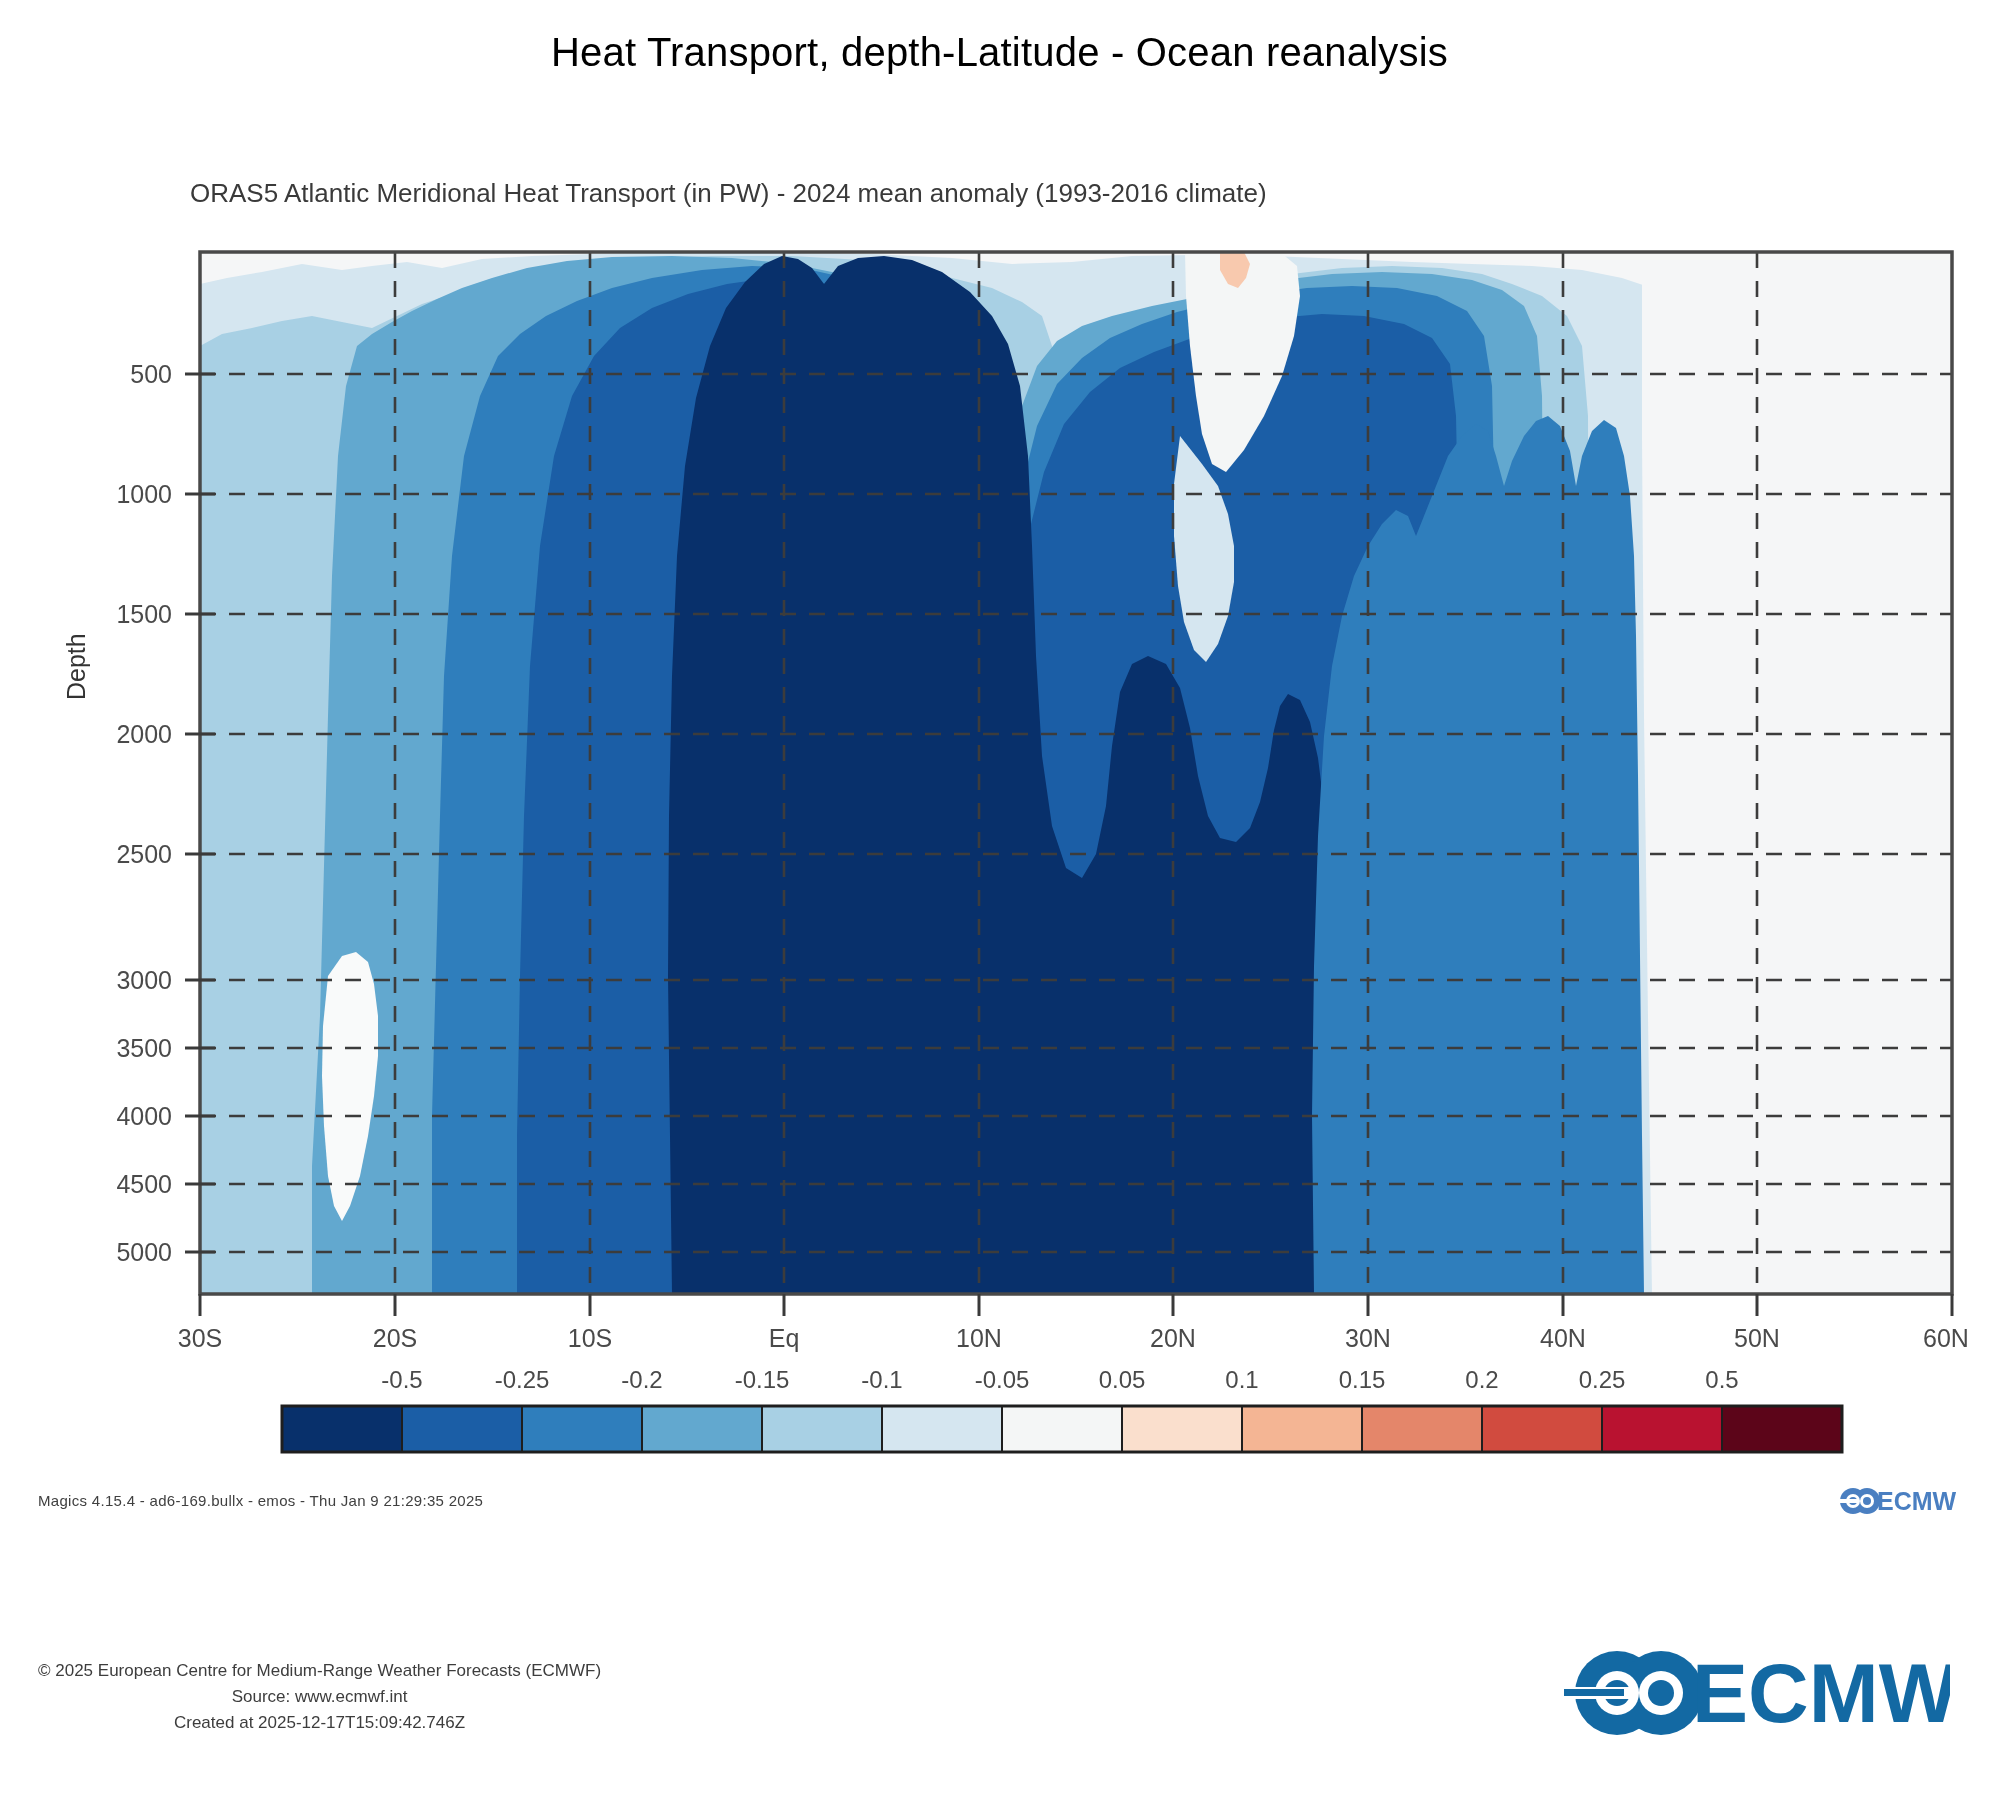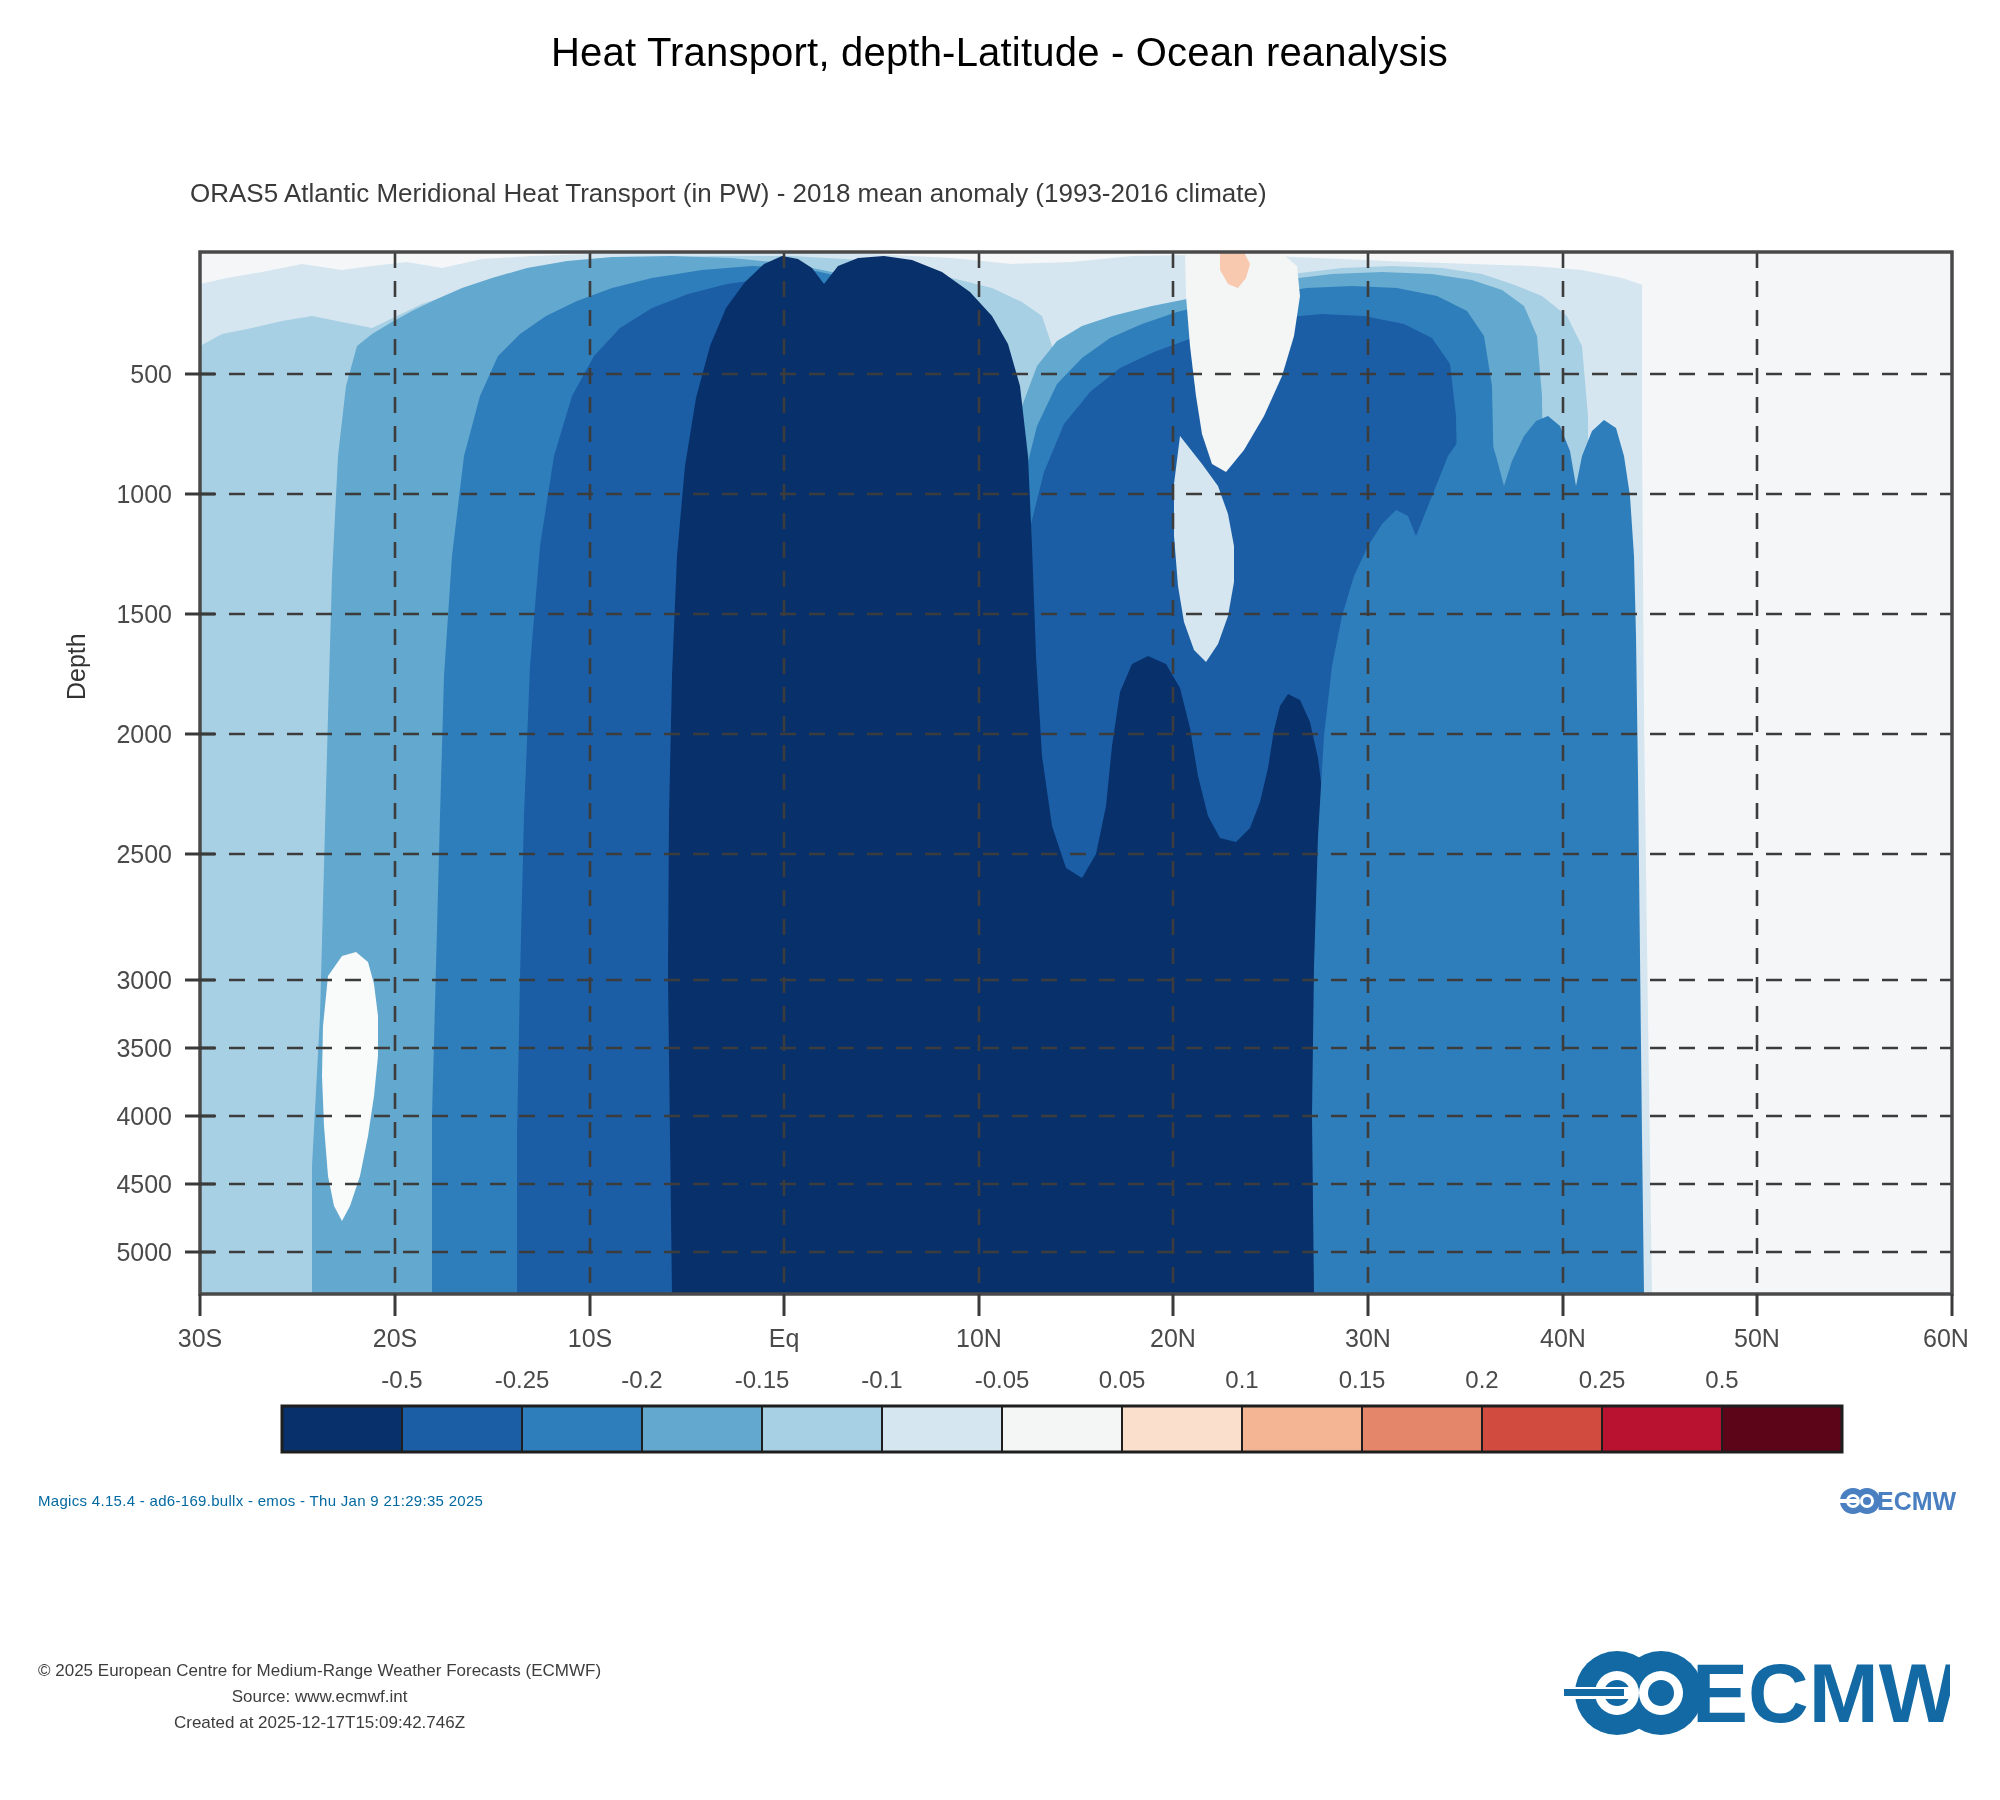--- a/index.html
+++ b/index.html
@@ -29,21 +29,21 @@
     left:62px; top:700px;
     transform:rotate(-90deg);
     transform-origin:left top;
     font-size:25px; color:#333;
     white-space:nowrap;
   }
   .tick-text { font-size:25px; fill:#4a4a4a; font-family:"Liberation Sans", sans-serif; }
   .cbar-text { font-size:24px; fill:#4a4a4a; font-family:"Liberation Sans", sans-serif; }
   #magics-line {
     position:absolute; left:38px; top:1492px;
-    font-size:15px; color:#0369a1;
+    font-size:15px; color:#404040;
     font-family:"Liberation Sans", sans-serif;
     letter-spacing:0.3px;
   }
   #footer-block {
     position:absolute; left:38px; top:1658px;
     font-size:17px; color:#3d3d3d; line-height:26px;text-align:center;
   }
   #logo-big {
     position:absolute; left:1560px; top:1638px;
     width:390px; height:110px;
@@ -51,21 +51,21 @@
   #logo-small {
     position:absolute; left:1836px; top:1484px;
     width:120px; height:34px;
   }
   .logo-word { font-weight:bold; font-family:"Liberation Sans", sans-serif; fill:#1369a3; }
 </style>
 </head>
 <body>
 
 <div id="page-title">Heat Transport, depth-Latitude - Ocean reanalysis</div>
-<div id="chart-subtitle">ORAS5 Atlantic Meridional Heat Transport (in PW) - 2018 mean anomaly (1993-2016 climate)</div>
+<div id="chart-subtitle">ORAS5 Atlantic Meridional Heat Transport (in PW) - 2024 mean anomaly (1993-2016 climate)</div>
 <div class="axis-label-y">Depth</div>
 
 <div id="plot-wrap">
 <svg width="2000" height="1500" viewBox="0 0 2000 1500">
   <defs>
     <clipPath id="plotclip">
           <rect x="188" y="236" width="1752" height="1042"></rect>
         </clipPath>
   </defs>
 

